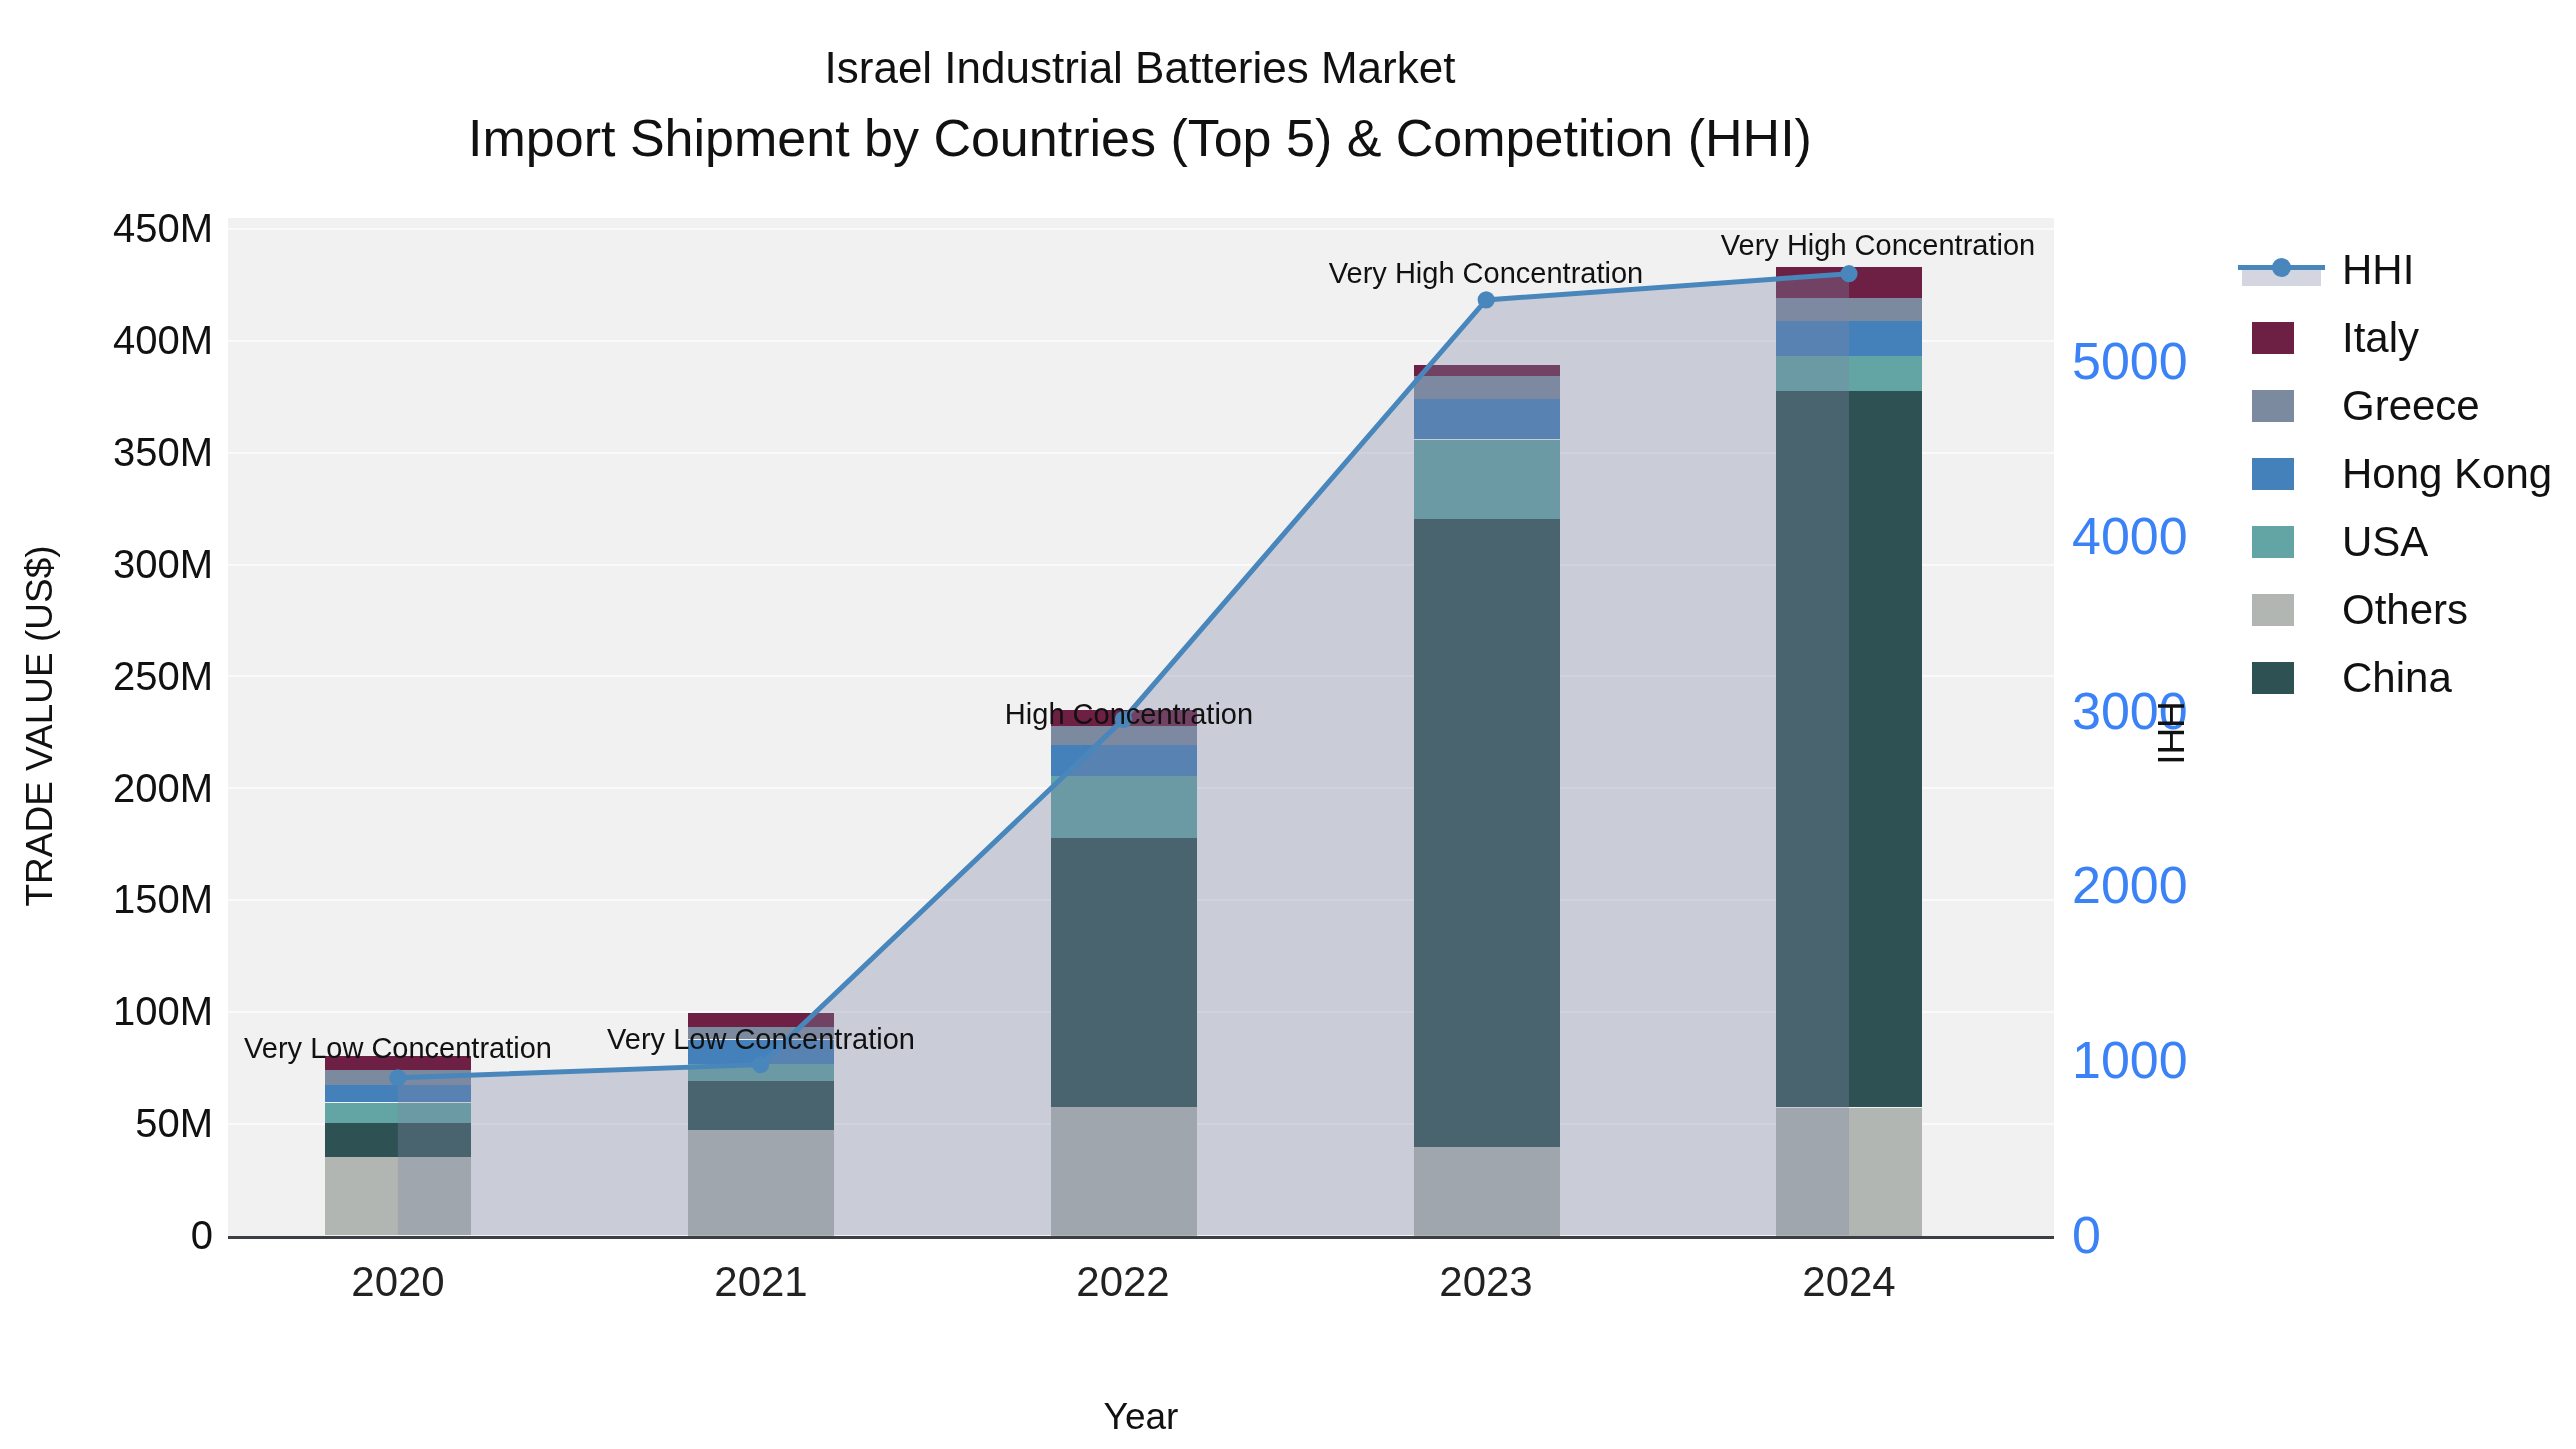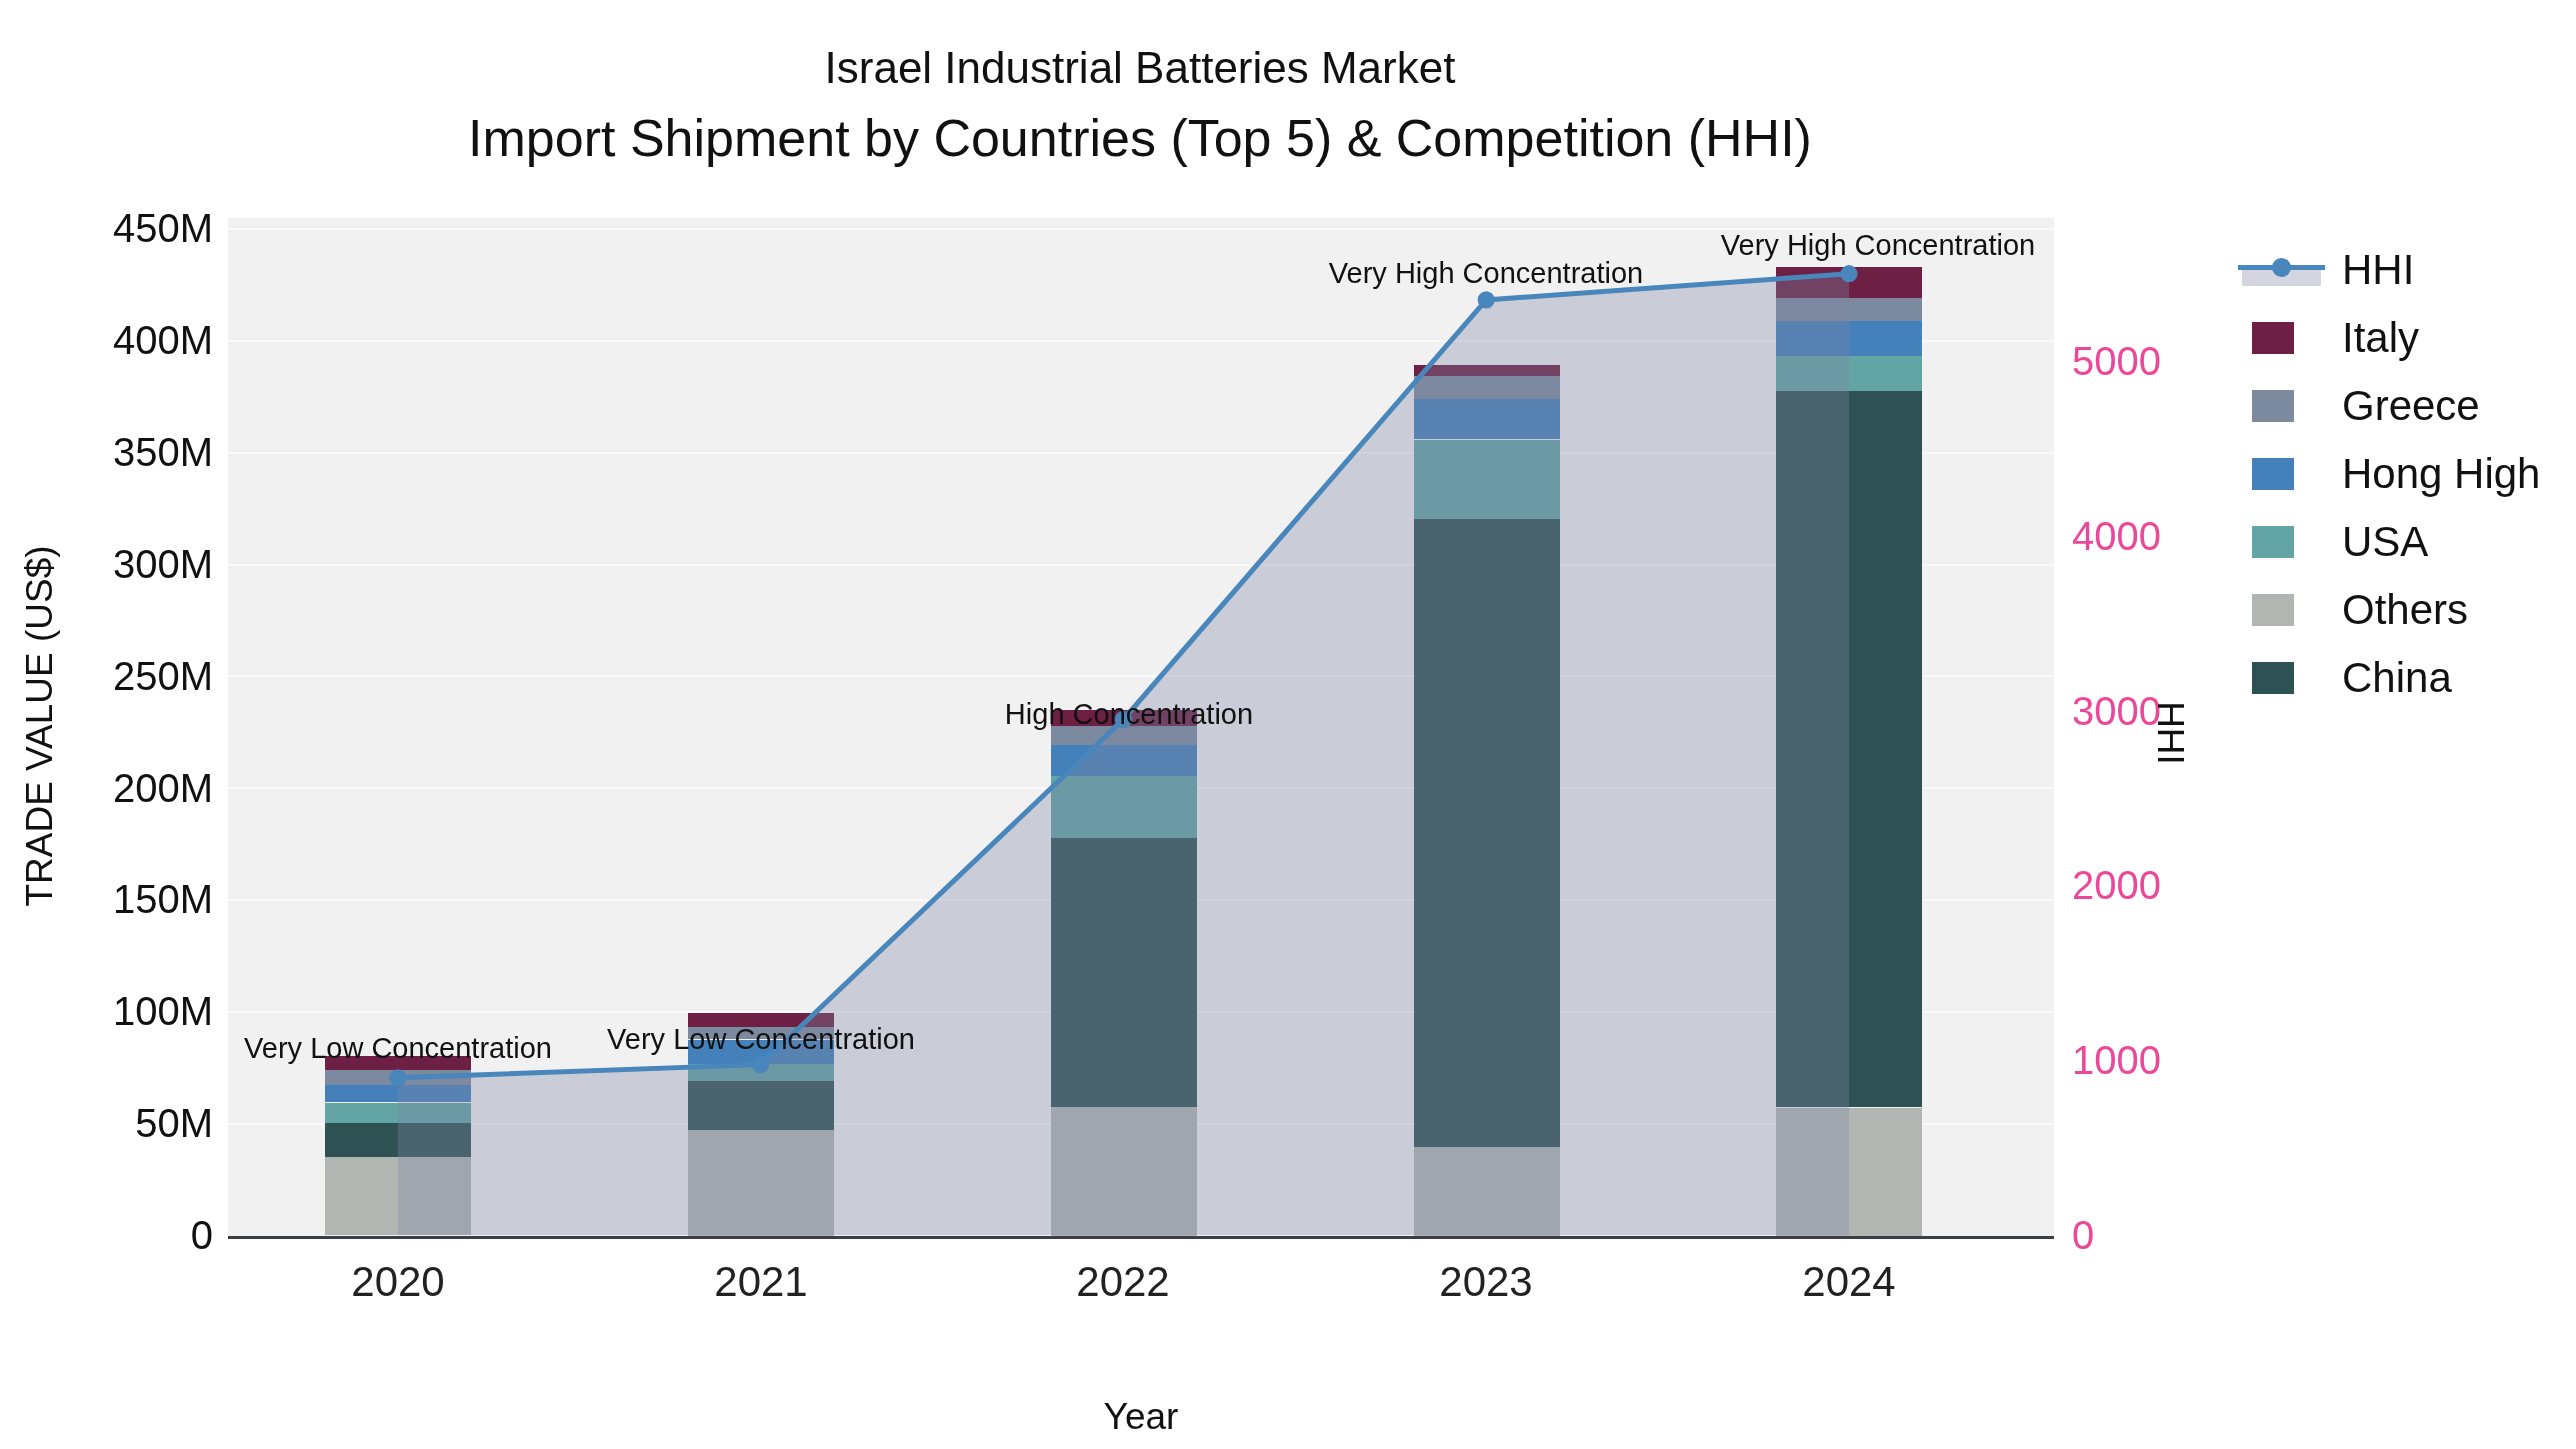--- a/index.html
+++ b/index.html
@@ -35,21 +35,21 @@
   }
 
   .ytick {
     position: absolute;
     width: 200px; text-align: right;
     font-size: 40px; color: #111;
     transform: translateY(-50%); line-height: 1;
   }
   .y2tick {
     position: absolute;
-    font-size: 40px; color: #ec4899;
+    font-size: 52px; color: #3b82f6;
     transform: translateY(-50%); line-height: 1;
   }
   .xtick {
     position: absolute;
     transform: translateX(-50%);
     font-size: 42px; color: #222; line-height: 1;
   }
 
   .axis-title { position: absolute; font-size: 37px; color: #111; white-space: nowrap; line-height: 1; }
   #y-axis-title  { transform: translate(-50%,-50%) rotate(-90deg); }
@@ -187,21 +187,21 @@
       <div class="legend-row">
         <div class="legend-swatch-slot">
           <div class="legend-chip" style="background: rgb(123, 138, 159);"></div>
         </div>
         <div class="legend-label">Greece</div>
       </div>
       <div class="legend-row">
         <div class="legend-swatch-slot">
           <div class="legend-chip" style="background: rgb(68, 128, 186);"></div>
         </div>
-        <div class="legend-label">Hong High</div>
+        <div class="legend-label">Hong Kong</div>
       </div>
       <div class="legend-row">
         <div class="legend-swatch-slot">
           <div class="legend-chip" style="background: rgb(99, 165, 165);"></div>
         </div>
         <div class="legend-label">USA</div>
       </div>
       <div class="legend-row">
         <div class="legend-swatch-slot">
           <div class="legend-chip" style="background: rgb(178, 182, 179);"></div>

